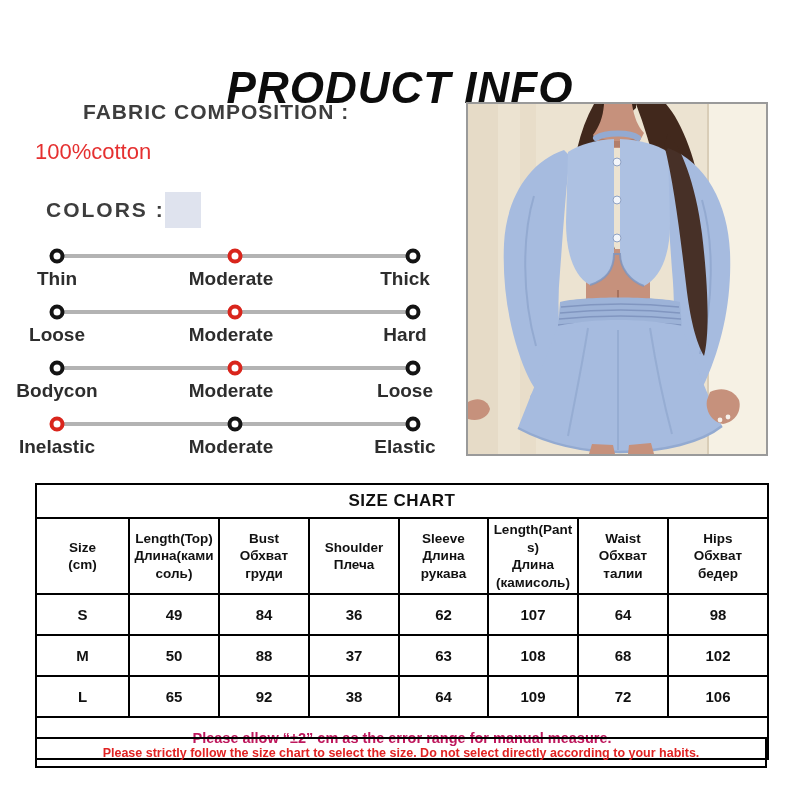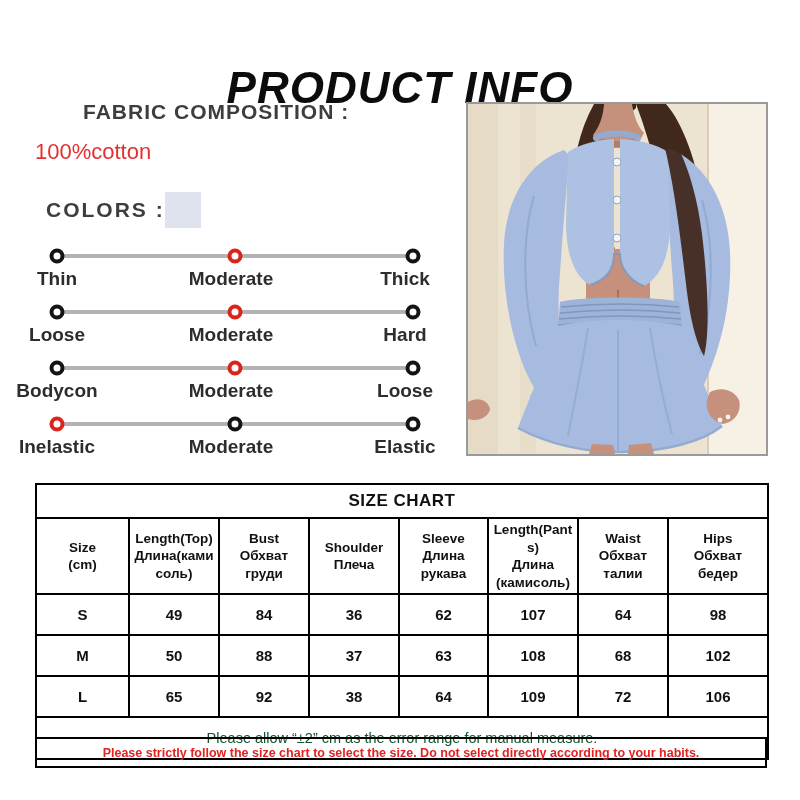--- a/index.html
+++ b/index.html
@@ -55,21 +55,21 @@
     position:absolute;left:35px;top:483px;width:732px;
     border-collapse:collapse;table-layout:fixed;
   }
   .size-table th,.size-table td{
     border:2px solid #000;text-align:center;vertical-align:middle;
     padding:2px 3px;overflow-wrap:anywhere;word-break:break-word;
   }
   .chart-title-cell{height:28px;font-size:17px;font-weight:700;letter-spacing:.5px;}
   .head-cell{height:54px;font-size:13.5px;font-weight:700;line-height:1.3;}
   .data-row td{height:35px;font-size:15px;font-weight:700;}
-  .note-cell{height:36px;font-size:14.5px;font-weight:400;color:#14532d;}
+  .note-cell{height:36px;font-size:14.5px;font-weight:700;color:#be185d;}
   .note-box{
     position:absolute;left:35px;top:737px;width:732px;height:31px;box-sizing:border-box;
     border:2px solid #000;display:flex;align-items:center;justify-content:center;
     font-size:12.5px;font-weight:700;color:#e02222;text-align:center;
   }
 </style>
 </head>
 <body>
 
 <h1 class="page-title">PRODUCT INFO</h1>

